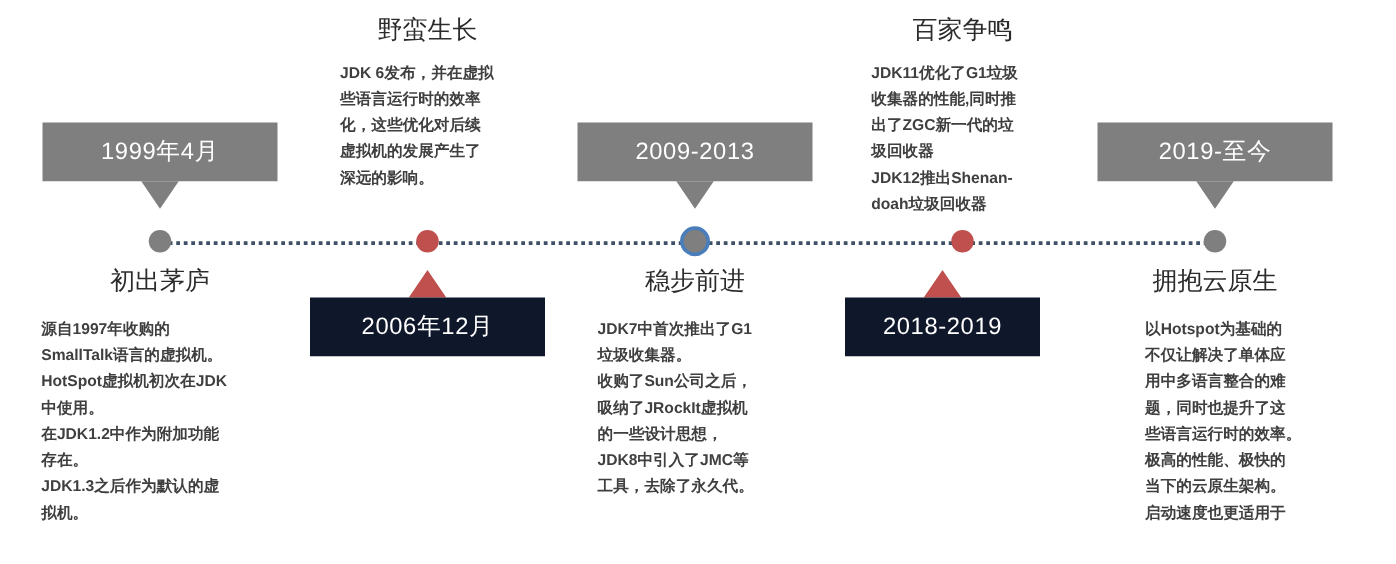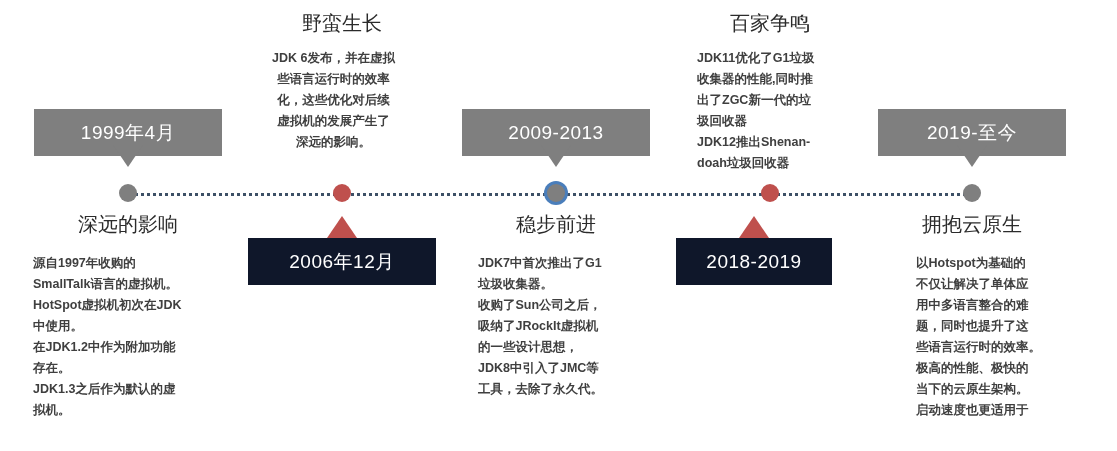--- a/index.html
+++ b/index.html
@@ -52,21 +52,21 @@
   .plaque-box {
     position: relative;
     color: #ffffff;
     font-size: 19px;
     line-height: 47px;
     height: 47px;
     text-align: center;
     letter-spacing: 0.5px;
     white-space: nowrap;
   }
-  .plaque.gray  .plaque-box { background: #7f7f7f; margin-top: 11px; }
+  .plaque.gray  .plaque-box { background: #7f7f7f; }
   .plaque.red   .plaque-box { background: #0f172a; }
 
   .plaque-tail {
     position: absolute;
     left: 50%;
     width: 0;
     height: 0;
     transform: translateX(-50%);
   }
   
@@ -109,34 +109,34 @@
 
 <div id="timeline-canvas">
 
   <div class="axis-line"></div>
 
   <div class="plaque gray above" style="left:34px; top:98px; width:188px;">
     <div class="plaque-box">1999年4月</div>
     <div class="plaque-tail"></div>
   </div>
   <div class="node-dot gray" style="left:128px; top:193px;"></div>
-  <div class="node-heading" style="left:128px; top:211px;">深远的影响</div>
+  <div class="node-heading" style="left:128px; top:211px;">初出茅庐</div>
   <div class="node-body" style="left:33px; top:253px;">
     <div>源自1997年收购的</div>
     <div>SmallTalk语言的虚拟机。</div>
     <div>HotSpot虚拟机初次在JDK</div>
     <div>中使用。</div>
     <div>在JDK1.2中作为附加功能</div>
     <div>存在。</div>
     <div>JDK1.3之后作为默认的虚</div>
     <div>拟机。</div>
   </div>
 
   <div class="node-heading" style="left:342px; top:10px;">野蛮生长</div>
-  <div class="node-body" style="left:272px; top:48px;text-align:center;">
+  <div class="node-body" style="left:272px; top:48px;">
     <div>JDK 6发布，并在虚拟</div>
     <div>些语言运行时的效率</div>
     <div>化，这些优化对后续</div>
     <div>虚拟机的发展产生了</div>
     <div>深远的影响。</div>
   </div>
   <div class="node-dot red" style="left:342px; top:193px;"></div>
   <div class="plaque red below" style="left:248px; top:238px; width:188px;">
     <div class="plaque-tail"></div>
     <div class="plaque-box">2006年12月</div>

